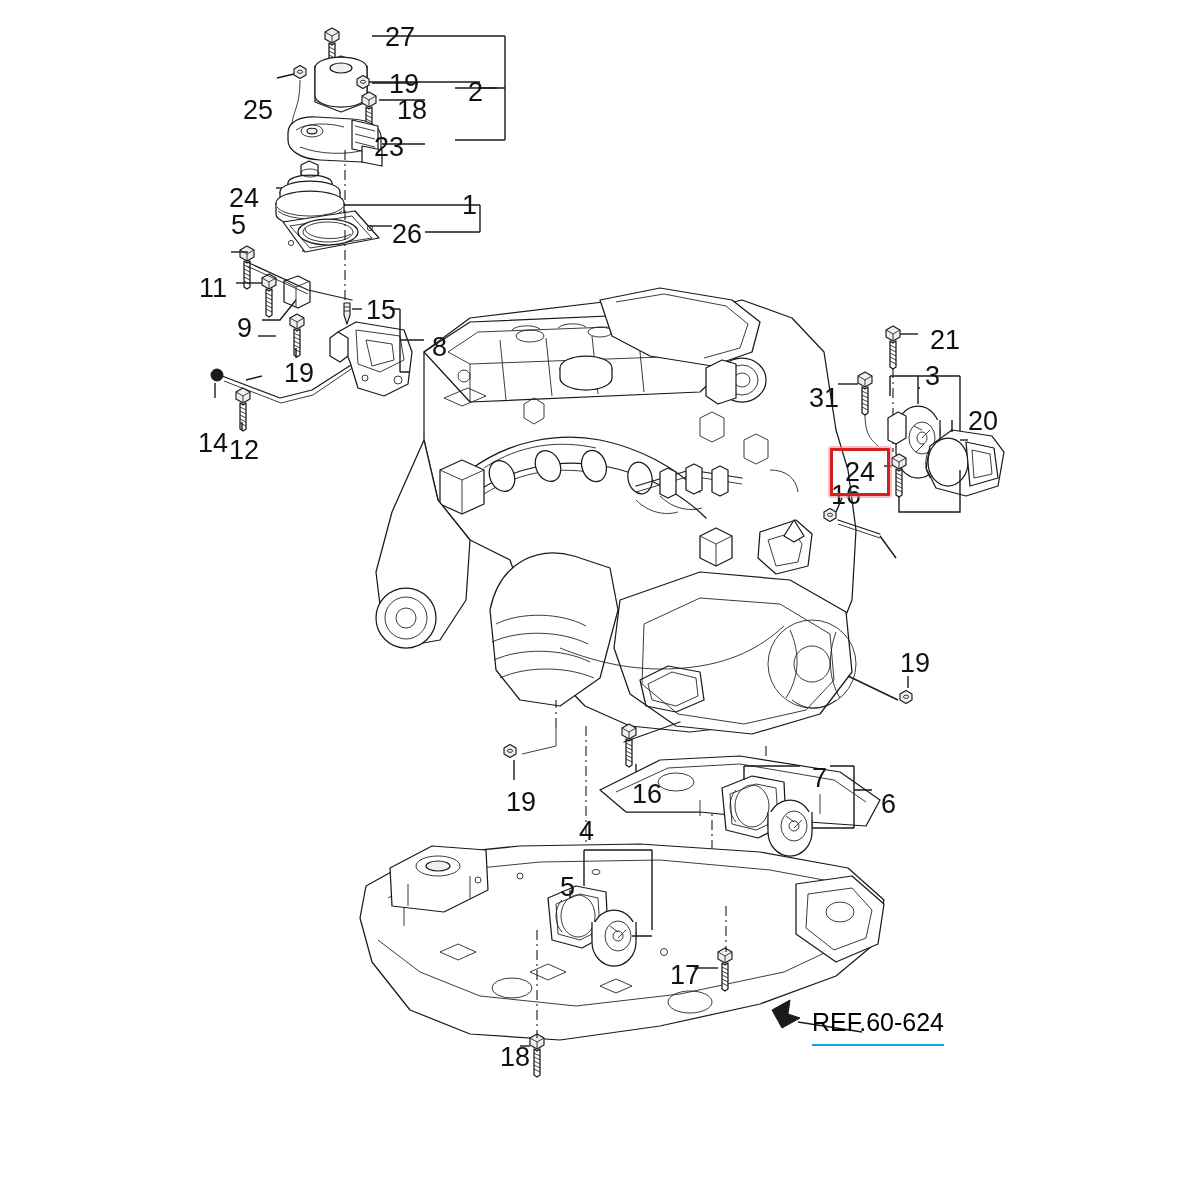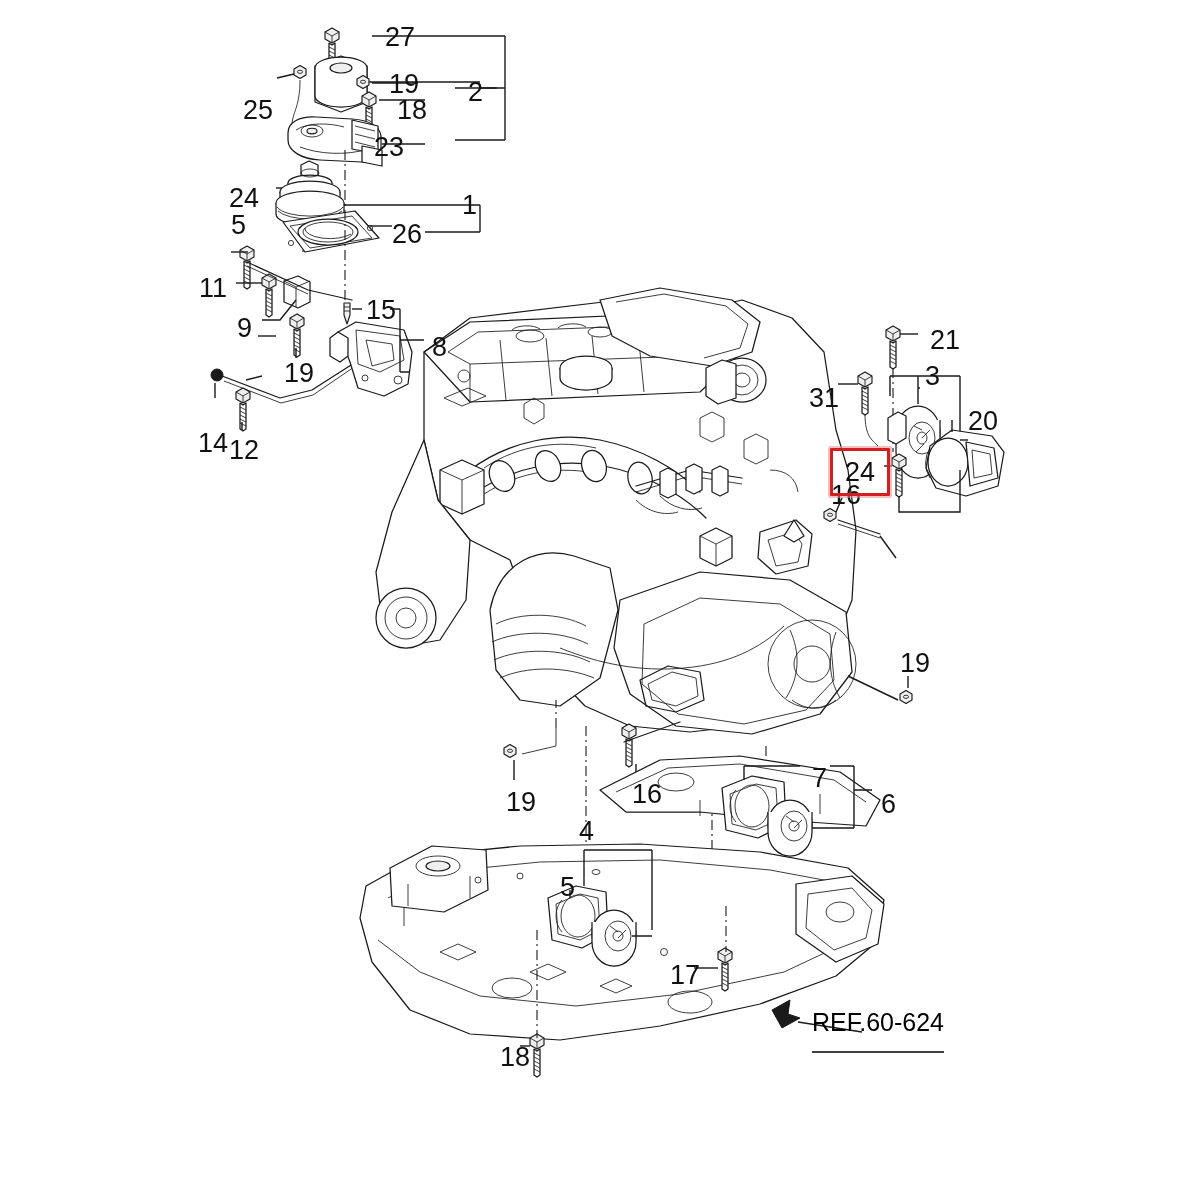--- a/index.html
+++ b/index.html
@@ -20,21 +20,21 @@
     box-shadow:0 0 0 2px rgba(242,140,140,.55);
     background:transparent;border-radius:1px;
   }
   .hl .num{
     position:absolute;left:0;top:0;width:100%;height:100%;
     display:flex;align-items:center;justify-content:center;
     font-size:27px;color:#111;
   }
   .reftag{
     position:absolute;font-size:25px;white-space:nowrap;
-    border-bottom:2px solid #404040;padding-bottom:14px;
+    border-bottom:2px solid #0ea5e9;padding-bottom:7px;
   }
   
   #footer{
     position:absolute;left:0;bottom:0;width:1200px;height:104px;
     background:#ffffff;
   }
 </style>
 </head>
 <body>
 

